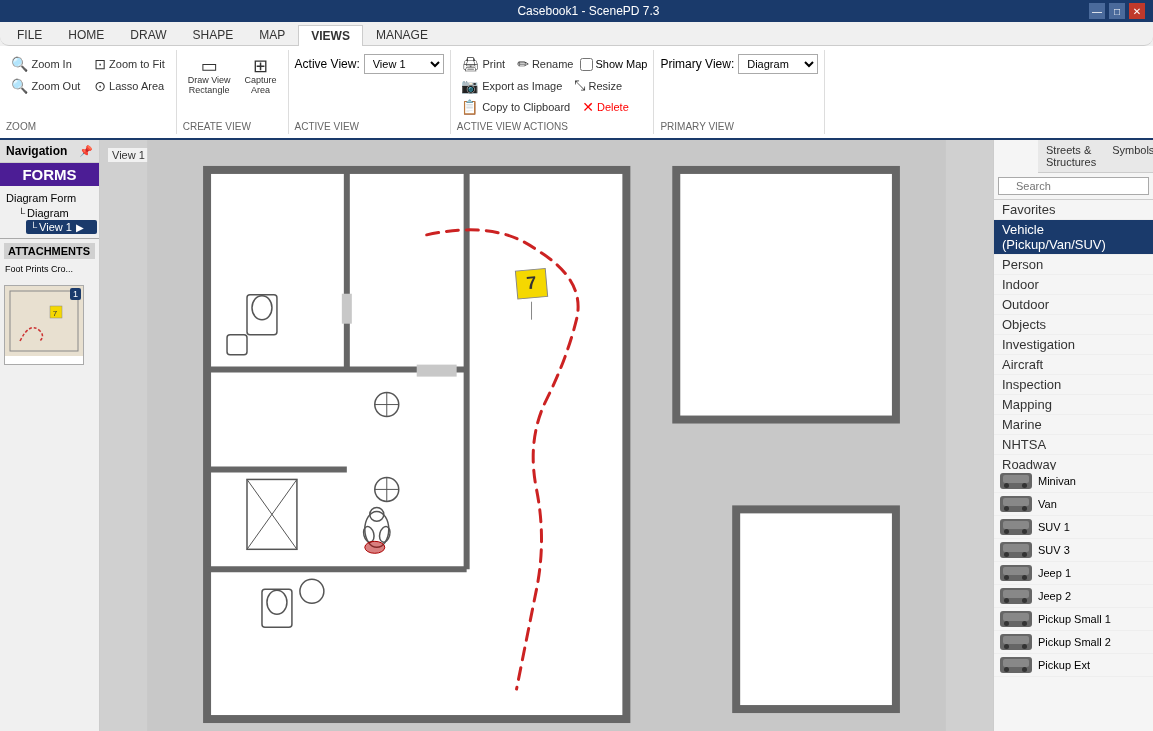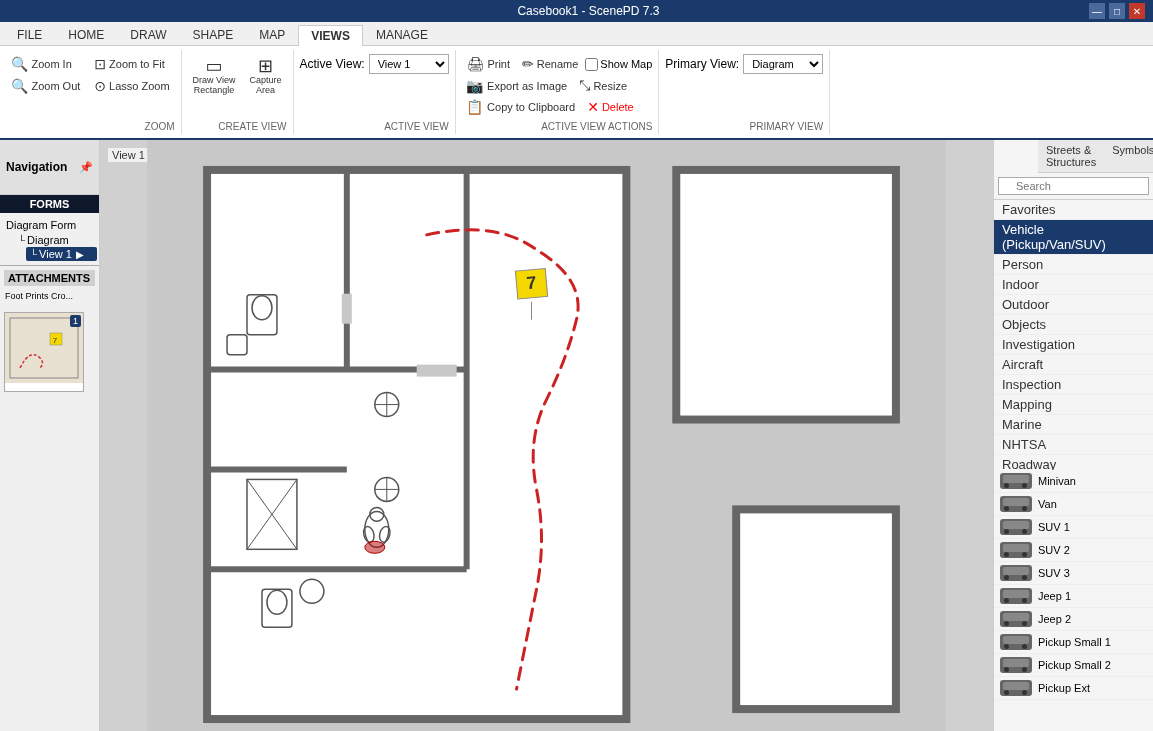--- a/index.html
+++ b/index.html
@@ -30,20 +30,21 @@
     #title-bar .win-btn.close { background: #c0392b; }
 
     
     #ribbon-tabs {
       background: #f0f0f0;
       border-bottom: 1px solid #ccc;
       display: flex;
       align-items: flex-end;
       height: 24px;
       padding-left: 4px;
+      border-radius: 9px;
     }
     .ribbon-tab {
       padding: 3px 12px;
       font-size: 12px;
       cursor: pointer;
       border: 1px solid transparent;
       border-bottom: none;
       background: transparent;
       color: #333;
     }
@@ -75,21 +76,21 @@
     .ribbon-section-content {
       display: flex;
       align-items: flex-start;
       gap: 4px;
       flex: 1;
       padding: 2px 0;
     }
     .ribbon-section-label {
       font-size: 10px;
       color: #666;
-      text-align: right;
+      text-align: left;
       margin-top: 2px;
       width: 100%;
     }
     .ribbon-btn {
       display: flex;
       flex-direction: column;
       align-items: center;
       padding: 2px 4px;
       cursor: pointer;
       border: 1px solid transparent;
@@ -122,33 +123,33 @@
     
     #left-panel {
       width: 100px;
       background: #f0f0f0;
       border-right: 1px solid #ccc;
       display: flex;
       flex-direction: column;
     }
     #nav-header {
       background: #e0e0e0;
-      padding: 20px 6px;
+      padding: 4px 6px;
       font-weight: bold;
       font-size: 12px;
       border-bottom: 1px solid #ccc;
       display: flex;
       align-items: center;
       justify-content: space-between;
     }
     #forms-header {
-      background: #0f172a;
+      background: #4c1d95;
       color: white;
       padding: 3px 6px;
-      font-size: 11px;
+      font-size: 15px;
       font-weight: bold;
       text-align: center;
     }
     .nav-tree {
       padding: 4px 2px;
       font-size: 11px;
     }
     .nav-tree-item {
       padding: 2px 4px;
       cursor: pointer;
@@ -363,21 +364,21 @@
           <span>Zoom Out</span>
         </button>
       </div>
       <div style="display:flex;flex-direction:column;gap:2px;">
         <button class="ribbon-btn-small">
           <span class="icon-sm">⊡</span>
           <span>Zoom to Fit</span>
         </button>
         <button class="ribbon-btn-small">
           <span class="icon-sm">⊙</span>
-          <span>Lasso Zoom</span>
+          <span>Lasso Area</span>
         </button>
       </div>
     </div>
     <div class="ribbon-section-label">ZOOM</div>
   </div>
 
   <div class="ribbon-section">
     <div class="ribbon-section-content">
       <button class="ribbon-btn">
         <span class="icon" style="font-size:18px;">▭</span>
@@ -603,24 +604,20 @@
         <div class="vehicle-item">
           <div class="vehicle-icon"></div>
           <span>Van</span>
         </div>
         <div class="vehicle-item">
           <div class="vehicle-icon"></div>
           <span>SUV 1</span>
         </div>
         <div class="vehicle-item">
           <div class="vehicle-icon"></div>
-          <span>SUV 2</span>
-        </div>
-        <div class="vehicle-item">
-          <div class="vehicle-icon"></div>
           <span>SUV 3</span>
         </div>
         <div class="vehicle-item">
           <div class="vehicle-icon"></div>
           <span>Jeep 1</span>
         </div>
         <div class="vehicle-item">
           <div class="vehicle-icon"></div>
           <span>Jeep 2</span>
         </div>

